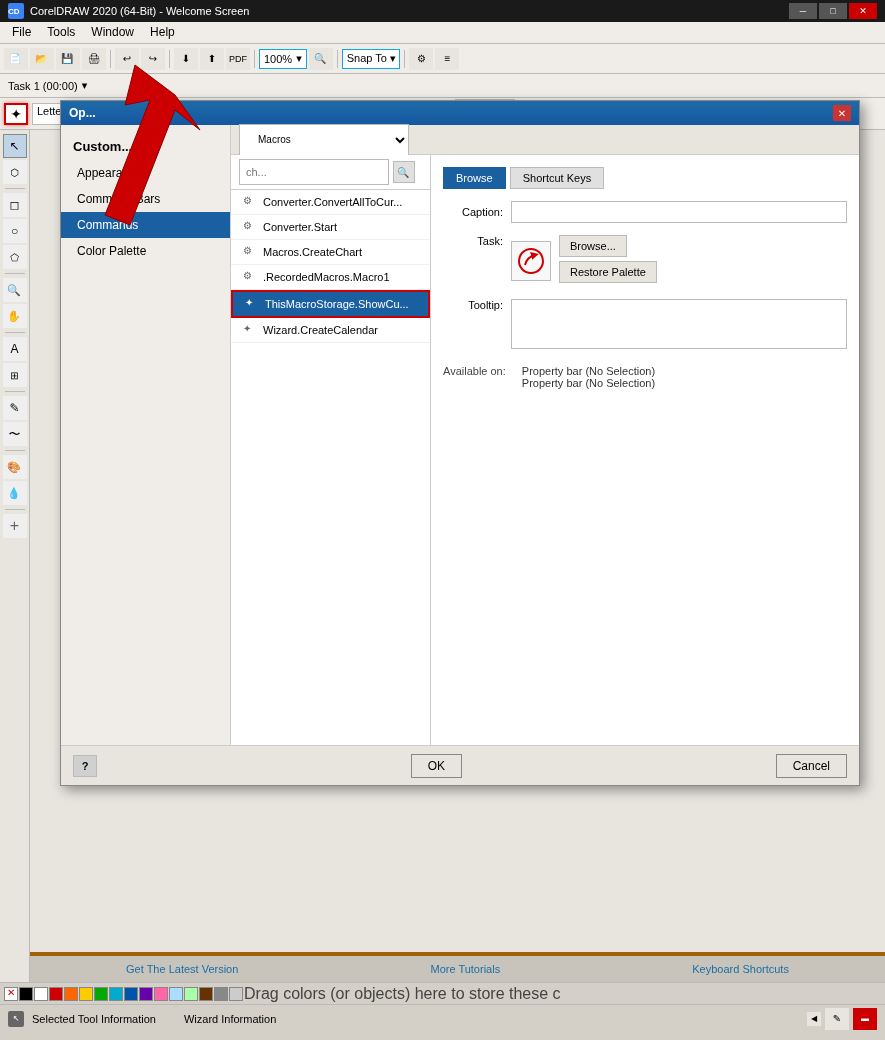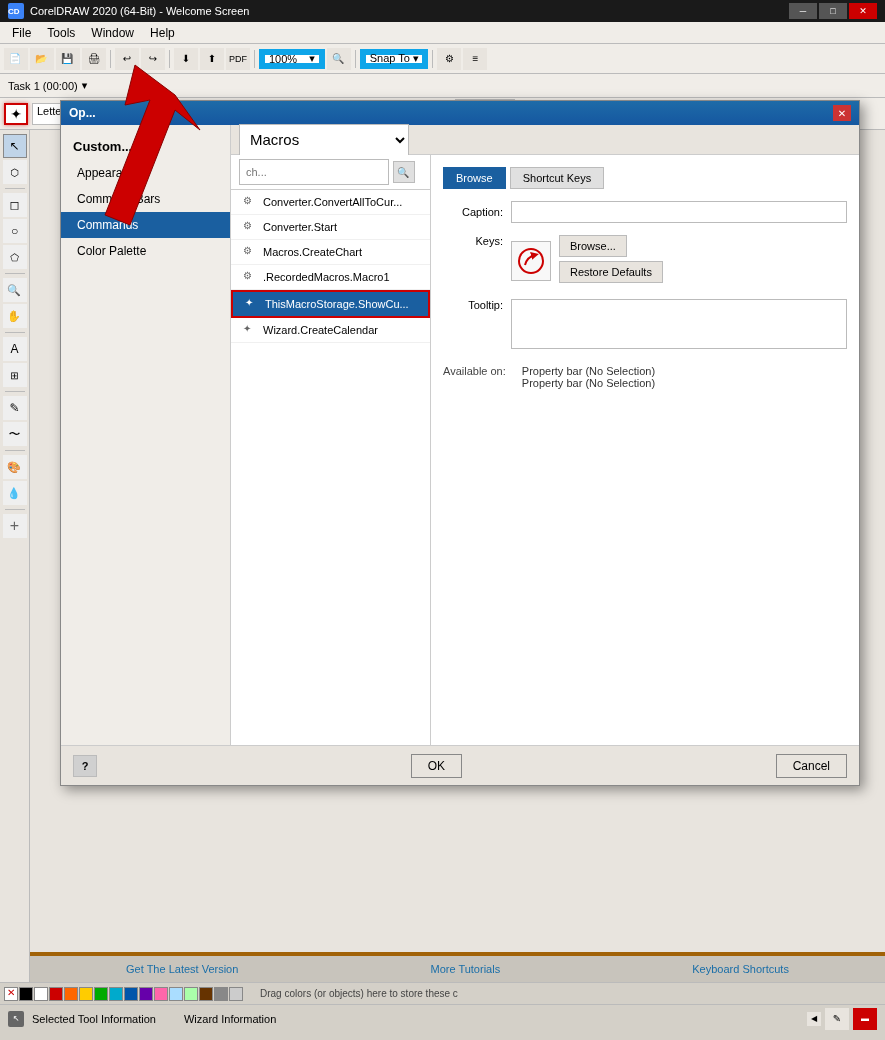--- a/index.html
+++ b/index.html
@@ -7,28 +7,28 @@
 
     
     .title-bar { background: #1a1a1a; color: #fff; height: 22px; display: flex; align-items: center; padding: 0 8px; font-size: 11px; }
     .title-bar .app-icon { width: 16px; height: 16px; background: #3b82f6; border-radius: 2px; margin-right: 6px; display: flex; align-items: center; justify-content: flex-start; color: white; font-size: 8px; font-weight: bold; }
     .title-bar .title-text { flex: 1; }
     .title-bar .win-controls { display: flex; gap: 2px; }
     .title-bar .win-btn { width: 28px; height: 16px; background: #555; border: none; color: white; font-size: 9px; cursor: pointer; display: flex; align-items: center; justify-content: center; }
     .title-bar .win-btn.close { background: #cc0000; }
 
     
-    .menu-bar { background: #f0ede8; height: 22px; display: flex; align-items: center; padding: 0 4px; border-bottom: 1px solid #bbb; }
+    .menu-bar { background: #f0ede8; height: 22px; display: flex; padding: 0 4px; border-bottom: 1px solid #bbb; }
     .menu-item { padding: 3px 8px; cursor: pointer; font-size: 12px; }
 
     
     .toolbar1 { background: #f0ede8; height: 30px; display: flex; align-items: center; padding: 0 4px; border-bottom: 1px solid #bbb; gap: 2px; }
     .tb-btn { width: 24px; height: 22px; background: #e8e4de; border: 1px solid transparent; cursor: pointer; display: flex; align-items: center; justify-content: center; font-size: 10px; }
     .tb-separator { width: 1px; height: 18px; background: #bbb; margin: 0 2px; }
-    .tb-dropdown { height: 20px; padding: 1px 4px; background: white; border: 6px solid #0ea5e9; font-size: 11px; display: flex; align-items: center; gap: 12px; cursor: pointer; }
+    .tb-dropdown { height: 20px; padding: 1px 4px; background: white; border: 1px solid #0ea5e9; font-size: 11px; display: flex; align-items: center; gap: 4px; cursor: pointer; }
 
     
     .task-bar { background: #f0ede8; height: 24px; display: flex; align-items: center; padding: 0 8px; border-bottom: 1px solid #bbb; gap: 6px; }
     .task-item { display: flex; align-items: center; gap: 4px; font-size: 11px; }
 
     
     .prop-bar { background: #f0ede8; height: 32px; display: flex; align-items: center; padding: 0 4px; border-bottom: 1px solid #bbb; gap: 4px; }
     .prop-dropdown { height: 22px; padding: 1px 4px; background: white; border: 1px solid #bbb; font-size: 11px; min-width: 80px; }
     .prop-input { height: 22px; padding: 1px 4px; background: white; border: 1px solid #bbb; font-size: 11px; width: 70px; }
     .prop-label { font-size: 11px; color: #333; }
@@ -45,21 +45,21 @@
     
     .canvas-area { flex: 1; background: #aaa; overflow: hidden; position: relative; }
     .tab-bar { height: 22px; background: #d4d0c8; display: flex; align-items: flex-end; padding-left: 10px; }
     .tab { height: 20px; padding: 2px 12px; background: #e8e4de; border: 1px solid #bbb; border-bottom: none; font-size: 11px; cursor: pointer; display: flex; align-items: center; }
     .tab.active { background: #ffffff; }
     .blue-bar { height: 3px; background: linear-gradient(to right, #1a6ea8, #5ab4f0); }
 
     
     .color-palette { height: 22px; background: #d4d0c8; border-top: 1px solid #bbb; display: flex; align-items: center; padding: 0 4px; gap: 1px; font-size: 10px; }
     .color-swatch { width: 14px; height: 14px; border: 1px solid #888; cursor: pointer; }
-    .palette-text { font-size: 10px; color: #444; padding: 0 16px; }
+    .palette-text { font-size: 16px; color: #444; padding: 0 0; }
 
     
     .status-bar { height: 28px; background: #d4d0c8; border-top: 1px solid #bbb; display: flex; align-items: center; padding: 0 8px; font-size: 11px; gap: 8px; }
     .status-icon { width: 16px; height: 16px; background: #666; display: flex; align-items: center; justify-content: center; color: white; font-size: 8px; border-radius: 2px; }
 
     
     .dialog-overlay { position: absolute; top: 100px; left: 60px; width: 800px; background: #f0ede8; border: 1px solid #888; box-shadow: 4px 4px 12px rgba(0,0,0,0.4); z-index: 100; }
     .dialog-titlebar { background: linear-gradient(to bottom, #1e6ba8, #1557a0); color: white; height: 24px; display: flex; align-items: center; padding: 0 8px; font-size: 12px; font-weight: bold; }
     .dialog-close { margin-left: auto; width: 18px; height: 16px; background: #cc3333; border: none; color: white; cursor: pointer; font-size: 10px; display: flex; align-items: center; justify-content: center; }
     .dialog-body { display: flex; height: 620px; }
@@ -94,21 +94,21 @@
     .available-value { font-size: 11px; color: #333; margin-left: 8px; }
     .tooltip-area { border: 1px solid #bbb; height: 50px; background: white; padding: 4px; font-size: 11px; }
 
     
     .dialog-footer { height: 40px; background: #e8e4de; border-top: 1px solid #ccc; display: flex; align-items: center; padding: 0 12px; gap: 8px; }
     .footer-help { width: 24px; height: 22px; background: #d0d0d0; border: 1px solid #bbb; cursor: pointer; display: flex; align-items: center; justify-content: center; font-size: 11px; font-weight: bold; }
     .dialog-btn { padding: 4px 16px; background: #e8e4de; border: 1px solid #888; font-size: 12px; cursor: pointer; margin-left: auto; }
     .dialog-btn:first-of-type { margin-left: auto; }
 
     
-    .cmd-dropdown { height: 32px; padding: 2px 6px; border: 1px solid #bbb; background: white; font-size: 15px; width: 170px; cursor: pointer; }
+    .cmd-dropdown { height: 32px; padding: 2px 14px; border: 1px solid #bbb; background: white; font-size: 10px; width: 170px; cursor: pointer; }
 
     
     .arrow-annotation { position: absolute; top: 60px; left: 10px; width: 230px; height: 180px; pointer-events: none; z-index: 200; }
 
     
     .highlighted-btn { background: #fff !important; border: 2px solid #cc0000 !important; box-shadow: 0 0 4px rgba(204,0,0,0.5); }
 
     
     .welcome-content { position: absolute; top: 0; left: 0; right: 0; bottom: 0; background: #e8e4de; }
     .welcome-footer { height: 30px; background: #c8c4bc; border-top: 4px solid #a16207; display: flex; align-items: center; justify-content: space-around; font-size: 11px; color: #555; }
@@ -340,37 +340,37 @@
             <button class="panel-tab active">Browse</button>
             <button class="panel-tab">Shortcut Keys</button>
           </div>
 
           <div class="form-row">
             <span class="form-label">Caption:</span>
             <input class="form-input" type="text" style="">
           </div>
 
           <div class="form-row" style="align-items:flex-start;">
-            <span class="form-label">Keys:</span>
+            <span class="form-label">Task:</span>
             <div class="icon-area">
               <div class="icon-preview">
 
                 <svg width="32" height="32" viewBox="0 0 32 32">
                   <circle cx="16" cy="16" r="12" fill="none" stroke="#cc0000" stroke-width="2"></circle>
                   <path d="M 10 20 Q 12 12 20 10" stroke="#cc0000" stroke-width="2" fill="none" marker-end="url(#arr)"></path>
                   <defs>
                     <marker id="arr" markerWidth="4" markerHeight="4" refX="2" refY="2" orient="auto">
                       <path d="M0,0 L4,2 L0,4 z" fill="#cc0000"></path>
                     </marker>
                   </defs>
                 </svg>
               </div>
               <div>
                 <button class="icon-btn">Browse...</button>
-                <button class="icon-btn">Restore Defaults</button>
+                <button class="icon-btn">Restore Palette</button>
               </div>
             </div>
           </div>
 
           <div class="form-row" style="align-items:flex-start;margin-top:12px;">
             <span class="form-label">Tooltip:</span>
             <textarea class="tooltip-area" style="flex: 1 1 0%; height: 50px; resize: none; font-size: 11px;"></textarea>
           </div>
 
           <div class="available-row">

